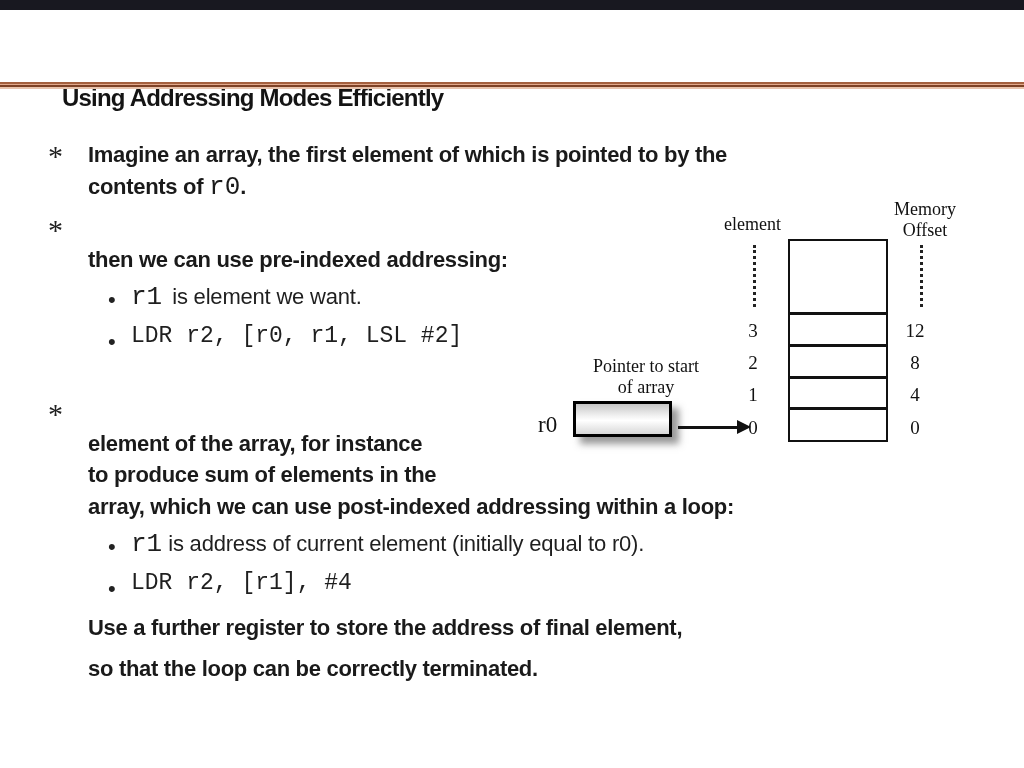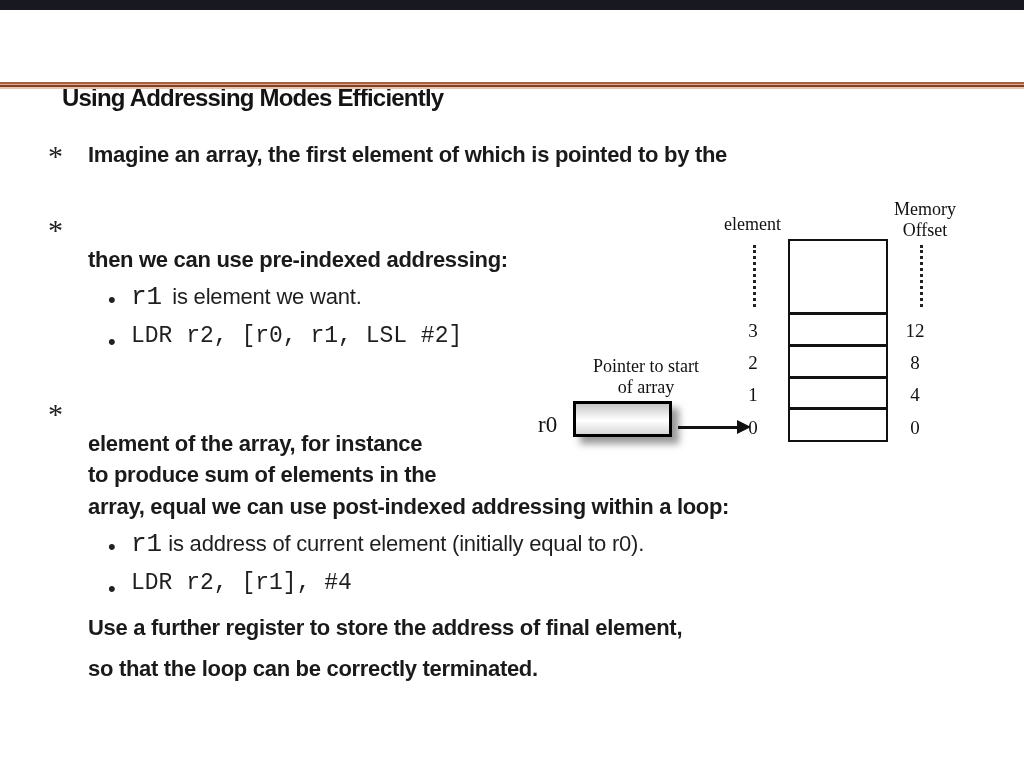--- a/index.html
+++ b/index.html
@@ -43,34 +43,35 @@
 <body>
 
 <div class="slide">
 
   <div class="topbar"></div>
   <div class="title">Using Addressing Modes Efficiently</div>
   <div class="accent"></div>
 
   <div class="star" style="left:48px;top:141px">*</div>
   <div class="b" style="left:88px;top:142px">Imagine an array, the first element of which is pointed to by the</div>
+  <div class="b" style="left:88px;top:174px"><span>contents of </span><span class="mono mono-inline">r0</span><span>.</span></div>
 
   <div class="star" style="left:48px;top:215px">*</div>
   <div class="b" style="left:88px;top:247px">then we can use pre-indexed addressing:</div>
 
   <div class="dot" style="left:108px;top:289px">•</div>
   <div class="sub" style="left:131px;top:284px"><span class="mono mono-inline">r1</span><span class="gap">is element we want.</span></div>
 
   <div class="dot" style="left:108px;top:331px">•</div>
   <div class="codeline" style="left:131px;top:324px">LDR r2, [r0, r1, LSL #2]</div>
 
   <div class="star" style="left:48px;top:399px">*</div>
   <div class="b" style="left:88px;top:431px">element of the array, for instance</div>
   <div class="b" style="left:88px;top:462px">to produce sum of elements in the</div>
-  <div class="b" style="left:88px;top:494px">array, equal we can use post-indexed addressing within a loop:</div>
+  <div class="b" style="left:88px;top:494px">array, which we can use post-indexed addressing within a loop:</div>
 
   <div class="dot" style="left:108px;top:536px">•</div>
   <div class="sub" style="left:131px;top:531px"><span class="mono mono-inline">r1</span><span class="gap" style="margin-left:6px">is address of current element (initially equal to r0).</span></div>
 
   <div class="dot" style="left:108px;top:578px">•</div>
   <div class="codeline" style="left:131px;top:571px">LDR r2, [r1], #4</div>
 
   <div class="b" style="left:88px;top:615px">Use a further register to store the address of final element,</div>
   <div class="b" style="left:88px;top:656px">so that the loop can be correctly terminated.</div>
 

